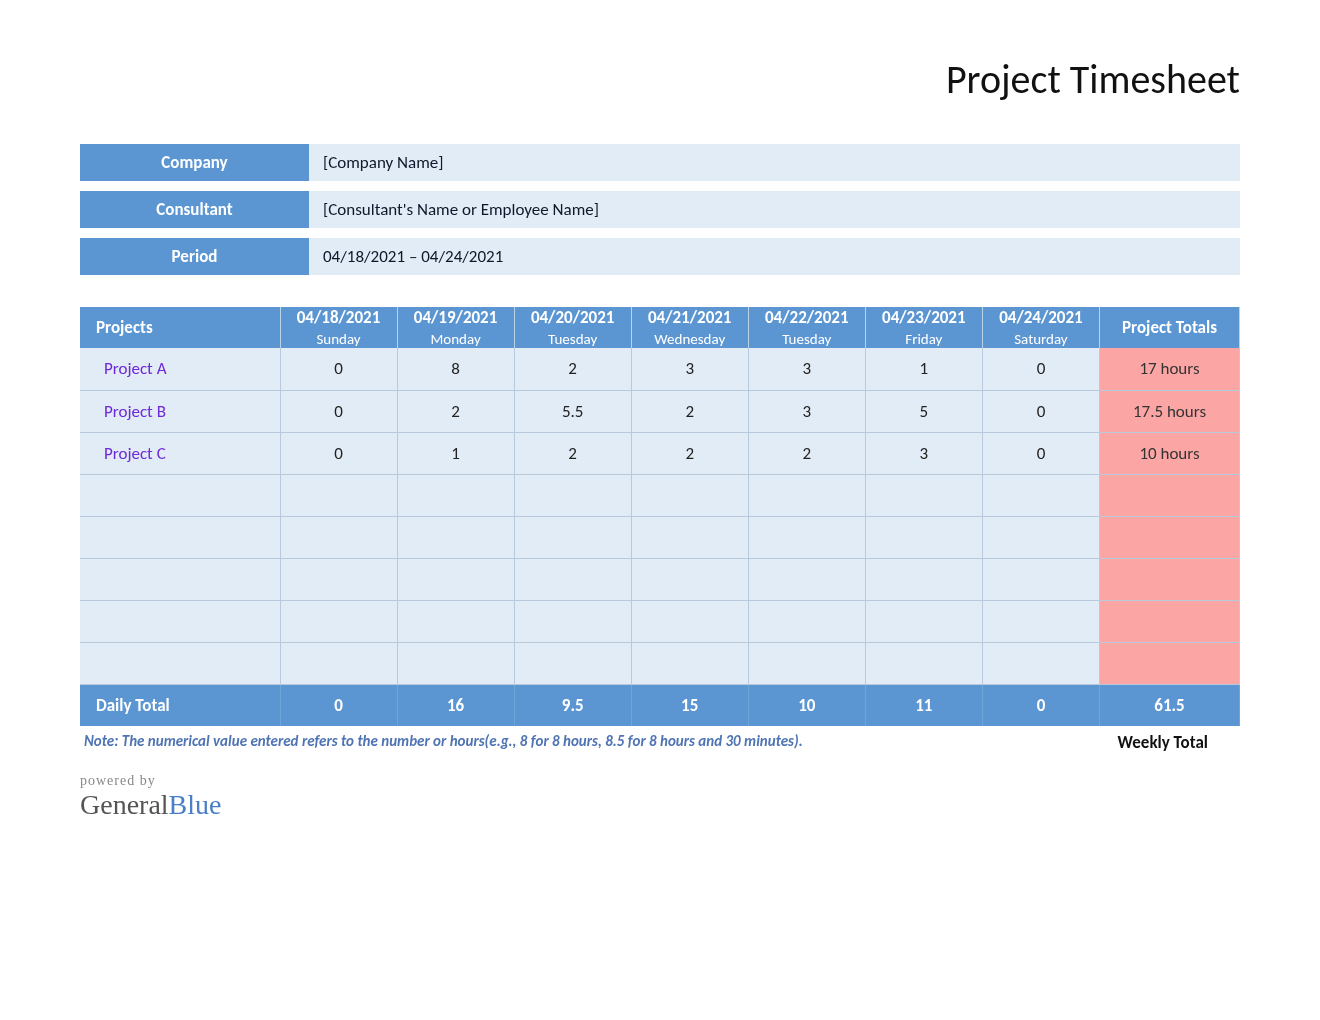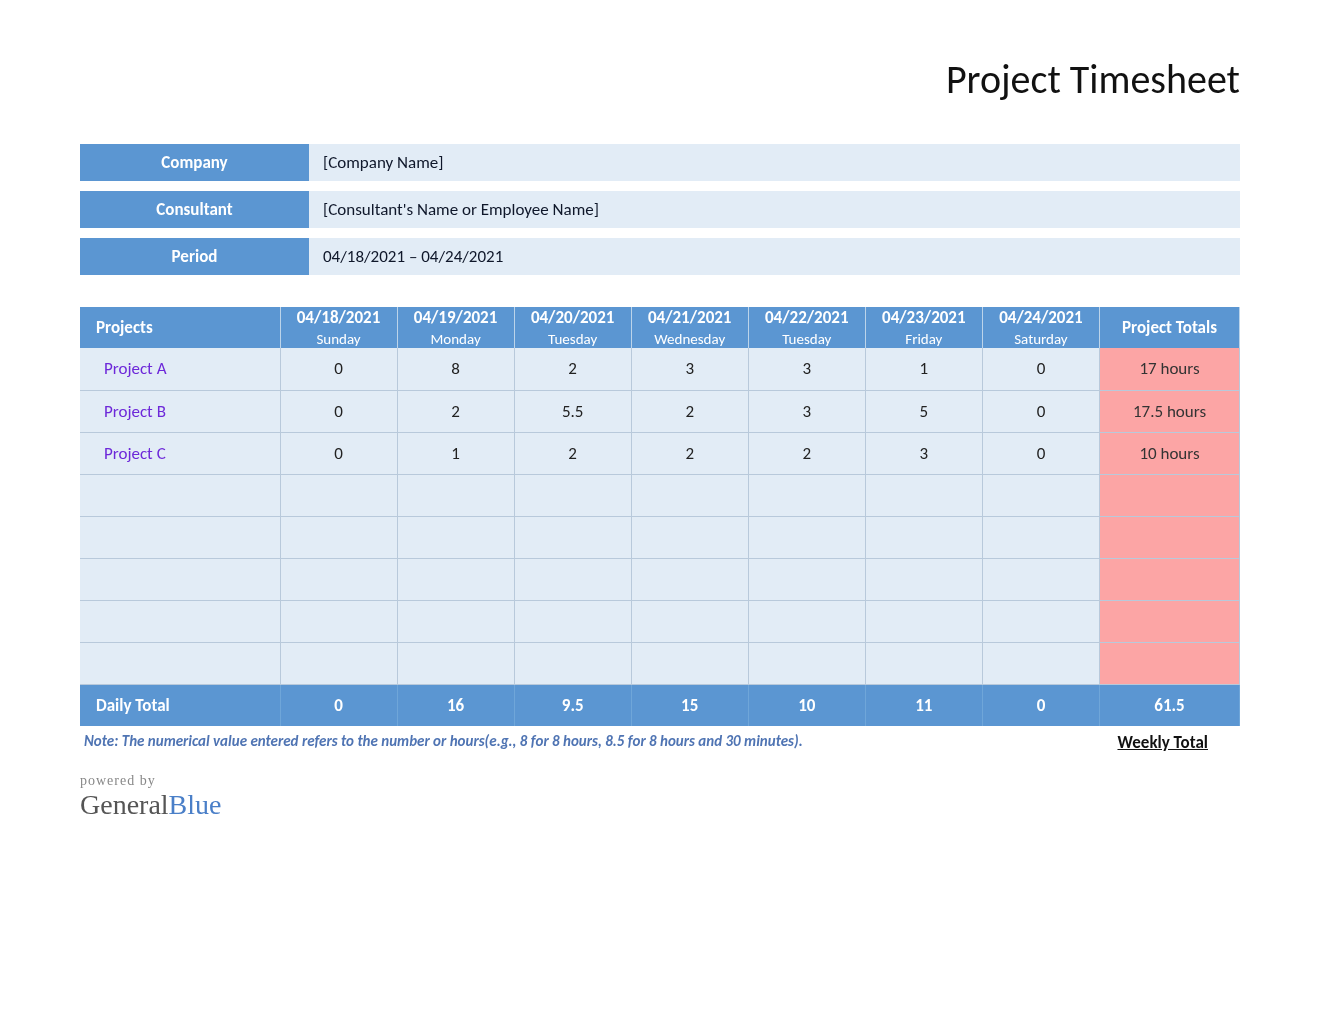--- a/index.html
+++ b/index.html
@@ -102,21 +102,20 @@
     font-style: italic;
     font-weight: 700;
     color: #4f74b3;
     font-size: 15px;
   }
   .weekly-total-label {
     font-weight: 700;
     font-size: 17px;
     color: #111;
     padding-right: 28px;
-    text-decoration: underline;
   }
   .brand {
     margin-top: 20px;
     font-family: Liberation Serif, serif;
   }
   .brand .powered {
     font-size: 14px;
     color: #888;
     letter-spacing: 1px;
     margin-bottom: 0px;

